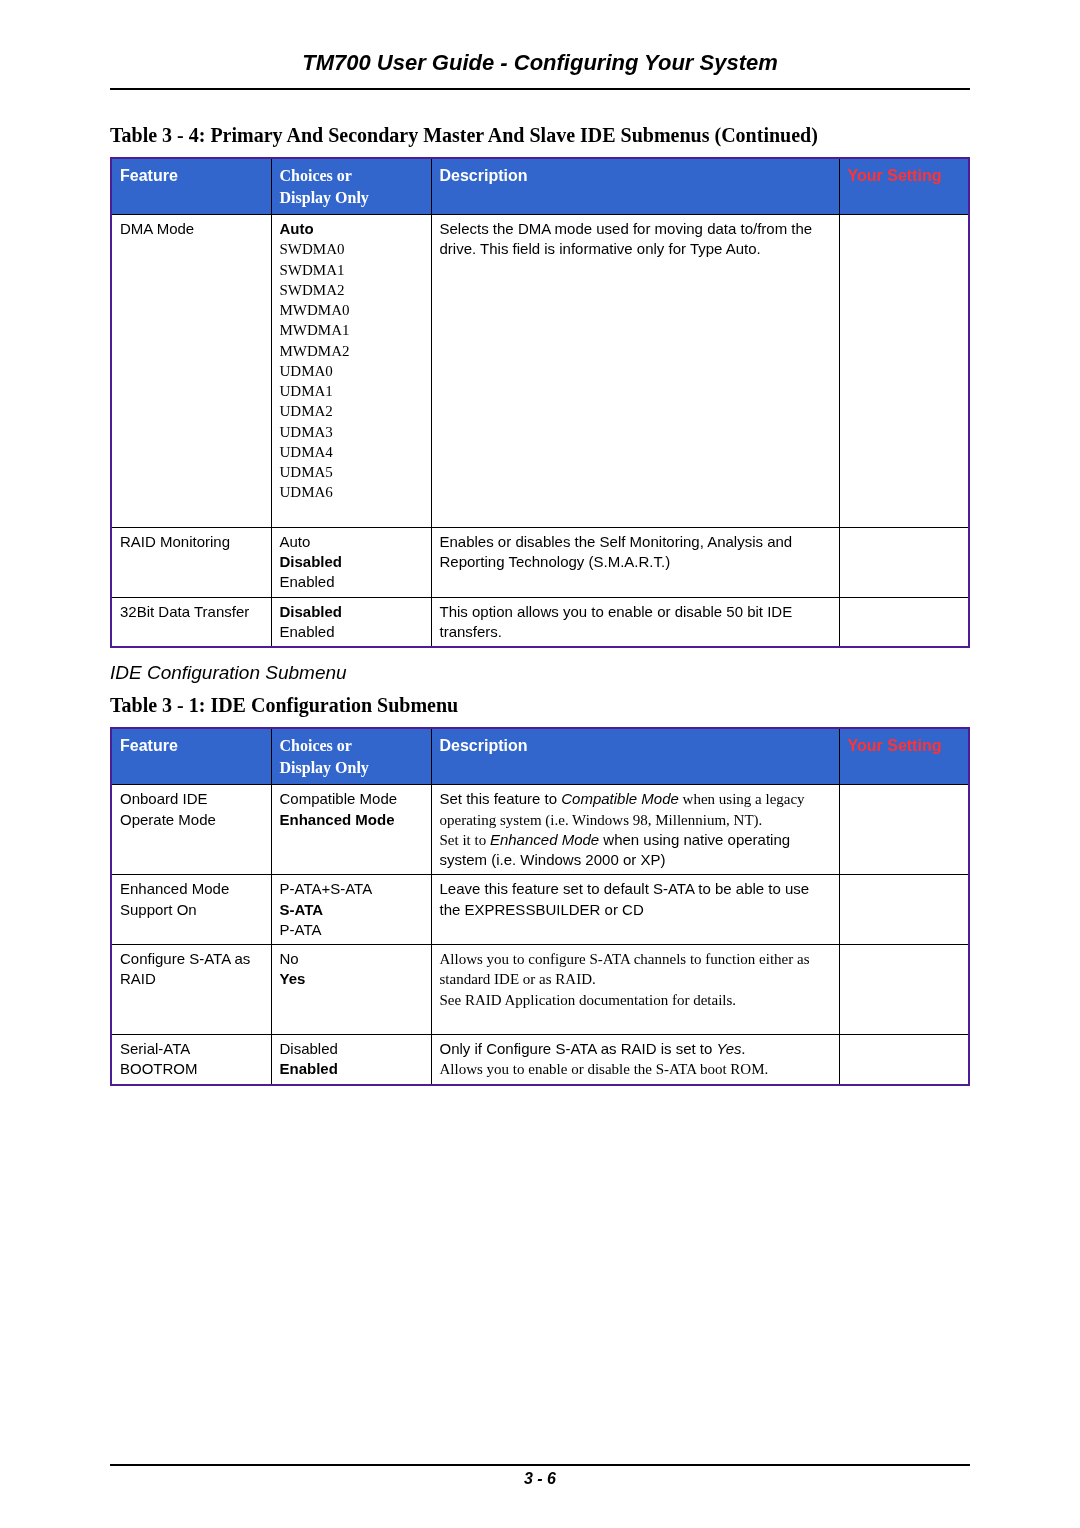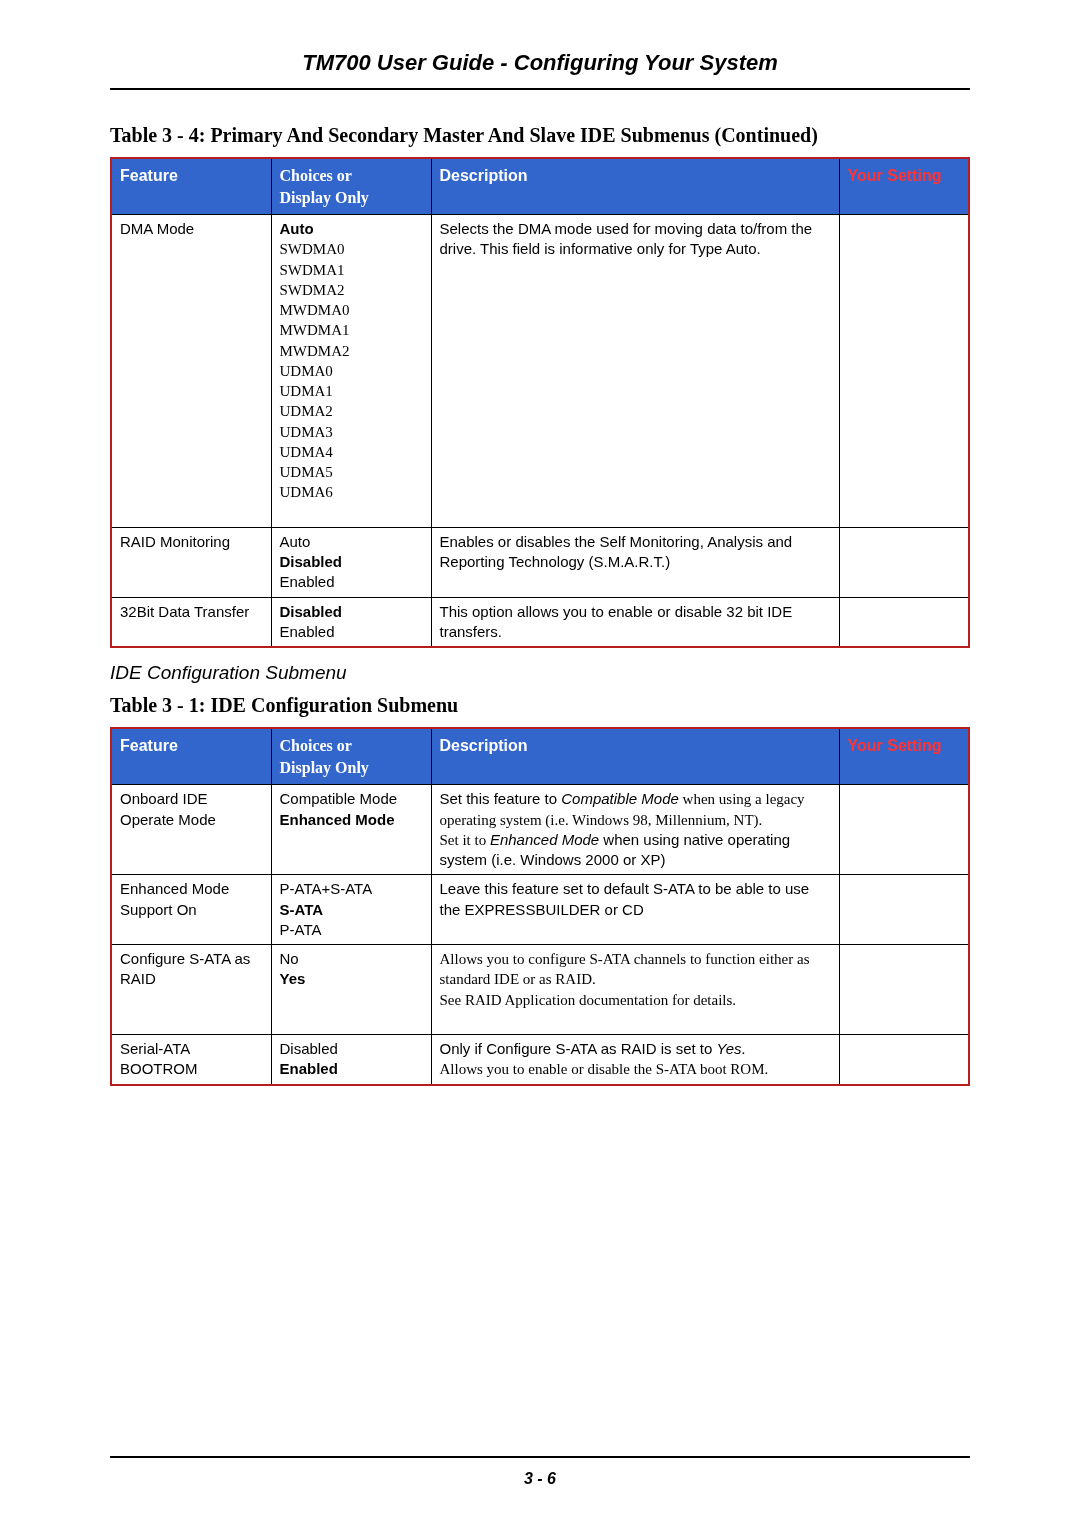--- a/index.html
+++ b/index.html
@@ -30,21 +30,21 @@
       font-size: 20px;
       margin-bottom: 10px;
       margin-left: 0;
     }
     .table-caption.centered {
       margin-left: 0;
     }
     table {
       border-collapse: collapse;
       width: 100%;
-      border: 2px solid #b91c1c;
+      border: 2px solid #4c1d95;
       margin-bottom: 14px;
     }
     th, td {
       border: 1.5px solid #000;
       padding: 4px 8px;
       text-align: left;
       vertical-align: top;
       font-size: 15px;
       line-height: 1.35;
     }
@@ -74,21 +74,21 @@
     }
     .italic-inline {
       font-style: italic;
     }
     .footer {
       position: absolute;
       left: 110px;
       right: 110px;
       bottom: 40px;
       border-top: 2px solid #000;
-      padding-top: 12px;
+      padding-top: 4px;
       text-align: center;
       font-weight: bold;
       font-style: italic;
       font-size: 16px;
     }
     .choices-list {
       white-space: pre-line;
       font-family: Liberation Serif, serif;
     }
   </style>
@@ -147,21 +147,21 @@
       </td>
       <td>Enables or disables the Self Monitoring, Analysis and Reporting Technology (S.M.A.R.T.)</td>
       <td></td>
     </tr>
     <tr>
       <td>32Bit Data Transfer</td>
       <td>
         <span class="bold-inline">Disabled</span><br>
         <span>Enabled</span>
       </td>
-      <td>This option allows you to enable or disable 32 bit IDE transfers.</td>
+      <td>This option allows you to enable or disable 50 bit IDE transfers.</td>
       <td></td>
     </tr>
   </tbody>
 </table>
 
 <div class="subsection-title">IDE Configuration Submenu</div>
 
 <div class="table-caption centered">Table 3 - 1: IDE Configuration Submenu</div>
 
 <table>

